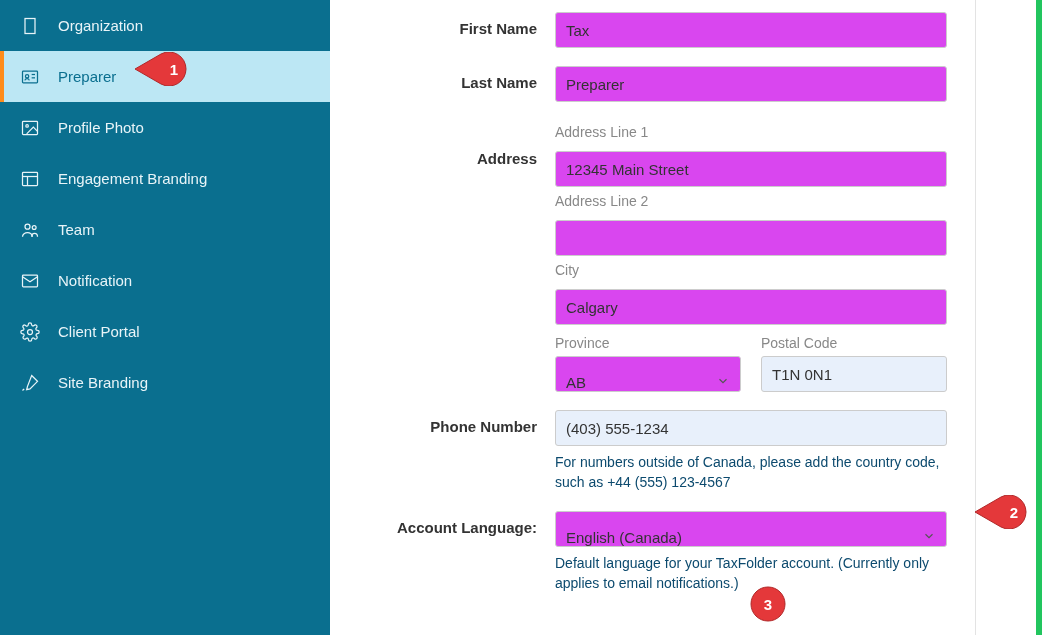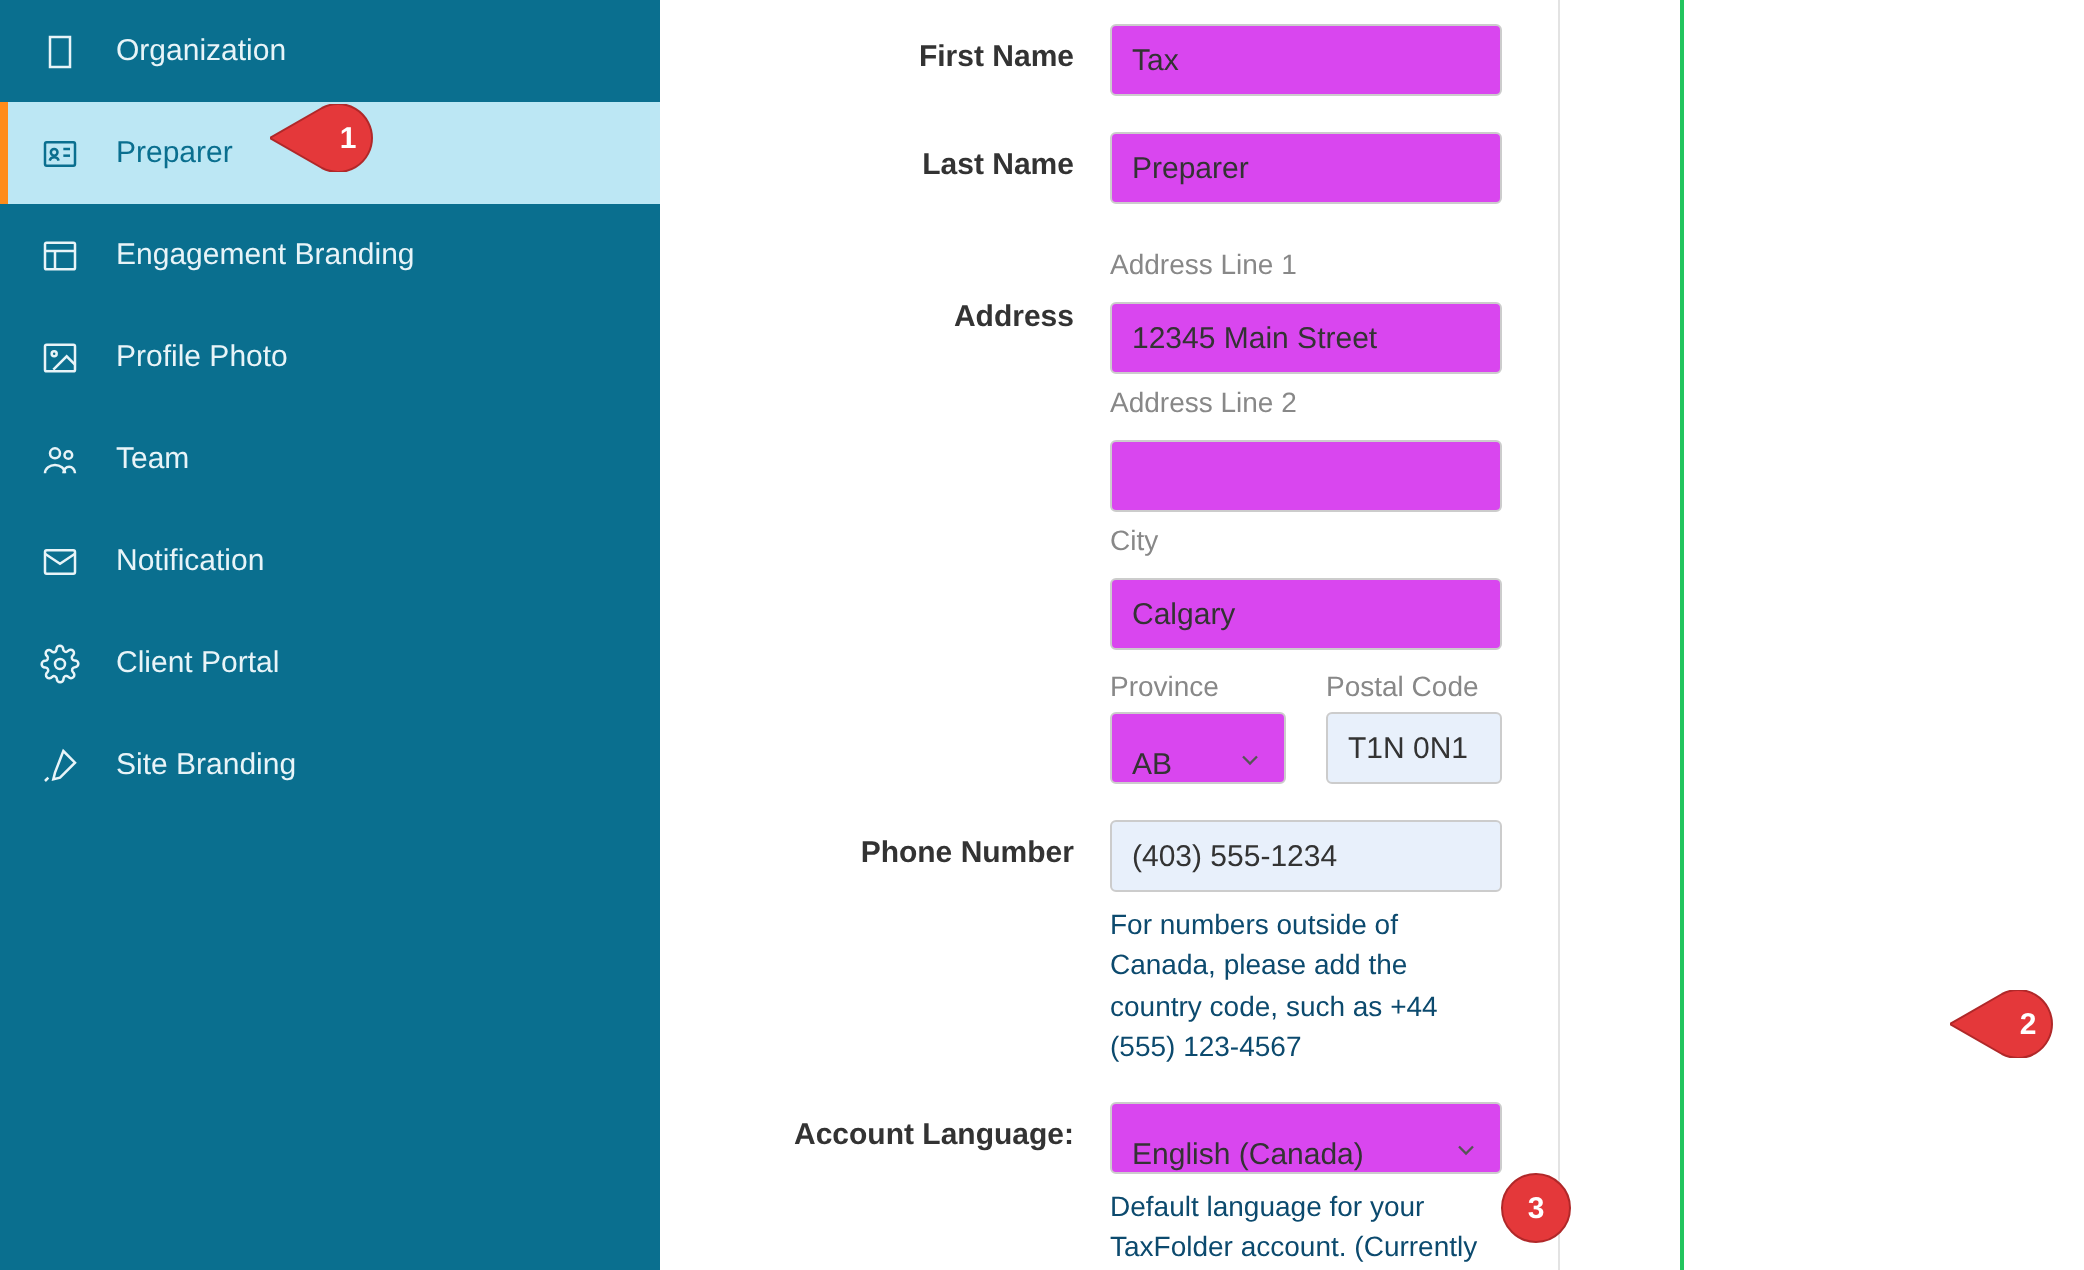--- a/index.html
+++ b/index.html
@@ -7,23 +7,23 @@
     font-family: "Segoe UI", "Helvetica Neue", Arial, sans-serif;
     font-size: 14px;
     color: #333;
     background: #fff;
     width: 1042px;
     height: 635px;
     overflow: hidden;
   }
   .app {
     display: flex;
-    width: 842px;
+    width: 1042px;
     height: 635px;
-    border-right: 2px solid #22c55e;
+    border-right: 6px solid #22c55e;
   }
   
   .sidebar {
     width: 330px;
     background: #0a6f8f;
     color: #fff;
     display: flex;
     flex-direction: column;
     flex-shrink: 0;
   }
@@ -186,35 +186,35 @@
             <line x1="14" y1="9" x2="18" y2="9"></line>
             <line x1="14" y1="13" x2="18" y2="13"></line>
           </svg>
       </span>
       <span>Preparer</span>
     </div>
     <div class="sidebar-item">
       <span class="icon">
         <svg viewBox="0 0 24 24">
             <rect x="3" y="4" width="18" height="16" rx="1"></rect>
+            <circle cx="8.5" cy="9.5" r="1.5"></circle>
+            <path d="M21 16l-5-5-8 8"></path>
+          </svg>
+      </span>
+      <span>Profile Photo</span>
+    </div>
+    <div class="sidebar-item">
+      <span class="icon">
+        <svg viewBox="0 0 24 24">
+            <rect x="3" y="4" width="18" height="16" rx="1"></rect>
             <line x1="3" y1="9" x2="21" y2="9"></line>
             <line x1="9" y1="9" x2="9" y2="20"></line>
           </svg>
       </span>
       <span>Engagement Branding</span>
-    </div>
-    <div class="sidebar-item">
-      <span class="icon">
-        <svg viewBox="0 0 24 24">
-            <rect x="3" y="4" width="18" height="16" rx="1"></rect>
-            <circle cx="8.5" cy="9.5" r="1.5"></circle>
-            <path d="M21 16l-5-5-8 8"></path>
-          </svg>
-      </span>
-      <span>Profile Photo</span>
     </div>
     <div class="sidebar-item">
       <span class="icon">
         <svg viewBox="0 0 24 24">
             <circle cx="9" cy="8" r="3"></circle>
             <circle cx="17" cy="9" r="2.3"></circle>
             <path d="M3 20c0-3 3-5 6-5s6 2 6 5"></path>
             <path d="M14 20c0-2.3 1.7-4 3.5-4s3.5 1.7 3.5 4"></path>
           </svg>
       </span>

